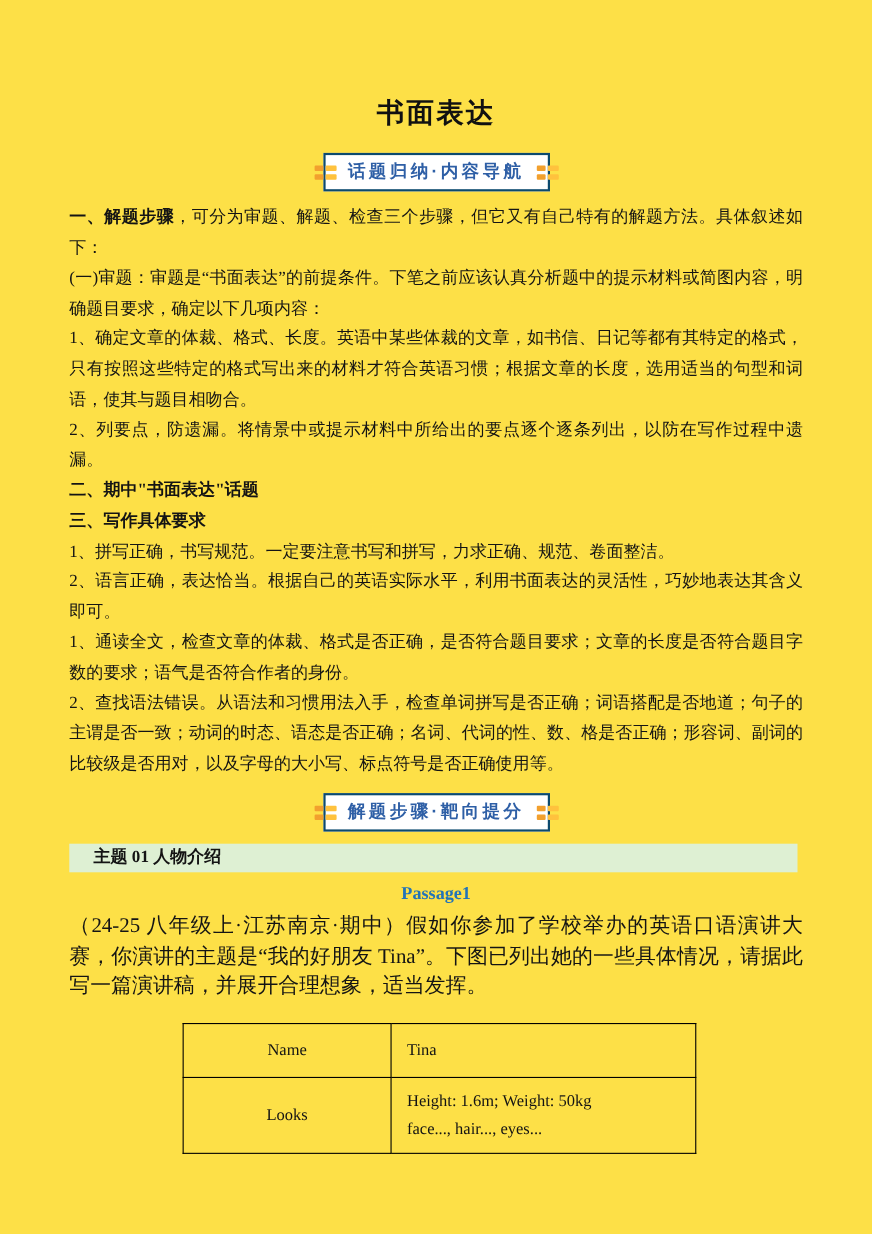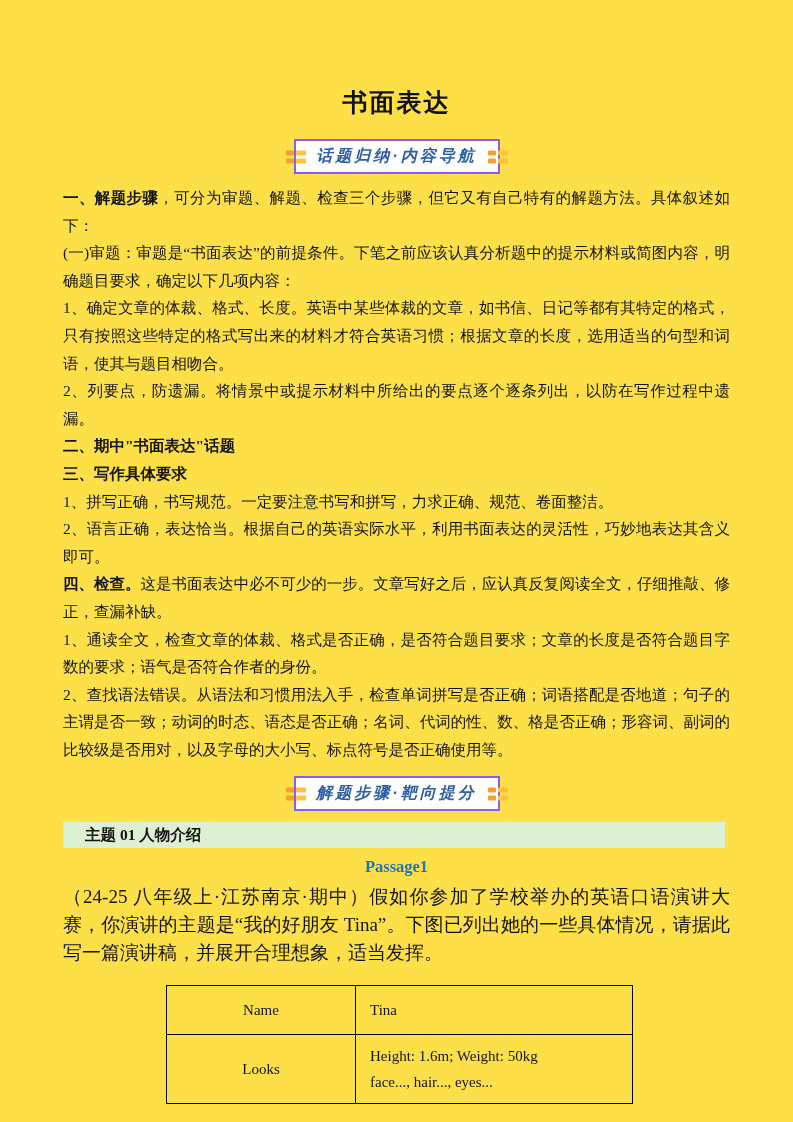--- a/index.html
+++ b/index.html
@@ -23,27 +23,26 @@
     letter-spacing: 2px;
     color: #111111;
   }
 
   
   .banner-wrap { display: flex; justify-content: center; }
   .banner {
     margin-top: 20px;
     width: 202px;
     height: 31px;
-    border: 2px solid #8b5cf6;
+    border: 2px solid #0c4a6e;
     display: flex;
     align-items: center;
     justify-content: center;
     position: relative;
     background: #ffffff;
-    font-style: italic;
   }
   .banner-label {
     color: #2e5fa6;
     font-weight: bold;
     font-size: 16px;
     letter-spacing: 3px;
     font-family: "Liberation Sans", "DejaVu Sans", sans-serif;
     white-space: nowrap;
   }
   .deco {
@@ -154,21 +153,20 @@
   <div class="content">
     <div class="body-text">
       <p><span class="lead">一、解题步骤</span><span>，可分为审题、解题、检查三个步骤，但它又有自己特有的解题方法。具体叙述如下：</span></p>
       <p><span class="lead"></span><span>(一)审题：审题是“书面表达”的前提条件。下笔之前应该认真分析题中的提示材料或简图内容，明确题目要求，确定以下几项内容：</span></p>
       <p><span class="lead"></span><span>1、确定文章的体裁、格式、长度。英语中某些体裁的文章，如书信、日记等都有其特定的格式，只有按照这些特定的格式写出来的材料才符合英语习惯；根据文章的长度，选用适当的句型和词语，使其与题目相吻合。</span></p>
       <p><span class="lead"></span><span>2、列要点，防遗漏。将情景中或提示材料中所给出的要点逐个逐条列出，以防在写作过程中遗漏。</span></p>
       <p><span class="lead">二、期中"书面表达"话题</span><span></span></p>
       <p><span class="lead">三、写作具体要求</span><span></span></p>
       <p><span class="lead"></span><span>1、拼写正确，书写规范。一定要注意书写和拼写，力求正确、规范、卷面整洁。</span></p>
       <p><span class="lead"></span><span>2、语言正确，表达恰当。根据自己的英语实际水平，利用书面表达的灵活性，巧妙地表达其含义即可。</span></p>
-      <p><span class="lead">四、检查。</span><span>这是书面表达中必不可少的一步。文章写好之后，应认真反复阅读全文，仔细推敲、修正，查漏补缺。</span></p>
       <p><span class="lead"></span><span>1、通读全文，检查文章的体裁、格式是否正确，是否符合题目要求；文章的长度是否符合题目字数的要求；语气是否符合作者的身份。</span></p>
       <p><span class="lead"></span><span>2、查找语法错误。从语法和习惯用法入手，检查单词拼写是否正确；词语搭配是否地道；句子的主谓是否一致；动词的时态、语态是否正确；名词、代词的性、数、格是否正确；形容词、副词的比较级是否用对，以及字母的大小写、标点符号是否正确使用等。</span></p>
     </div>
   </div>
 
   <div class="banner-wrap">
     <div class="banner" style="margin-top: 13px;">
       <span class="deco left">
         <span class="row">
             <span class="seg a"></span>

